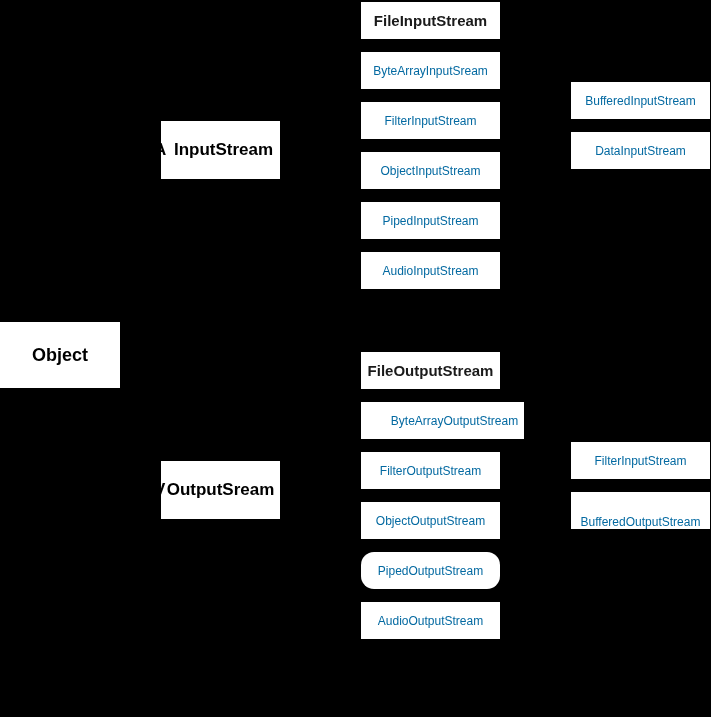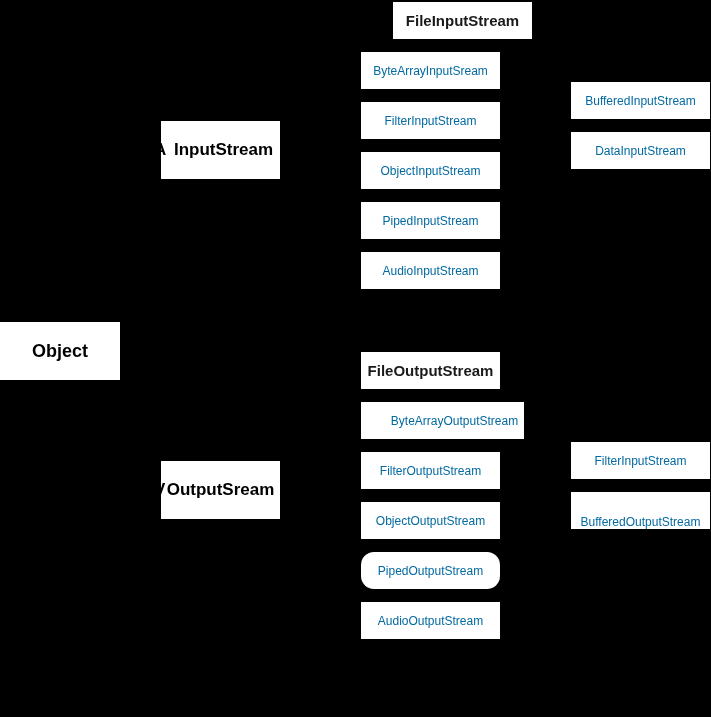--- a/index.html
+++ b/index.html
@@ -43,21 +43,21 @@
     white-space: nowrap;
   }
   
   .clip-frag {
     position: absolute;
     top: 0; height: 58px;
     display: flex; align-items: center;
     font-size: 17px; font-weight: bold; color: #000000;
   }
   
-  .root-box { width: 120px; height: 58px; }
+  .root-box { width: 120px; height: 66px; }
   .root-box .t {
     font-size: 18px;
     font-weight: bold;
     color: #000000;
   }
 </style>
 </head>
 <body>
 
 <div class="canvas">
@@ -69,21 +69,21 @@
   <div class="box lg" style="left:161px; top:121px;">
     <span class="clip-frag" style="left:-7px;">A</span>
     <span class="t" style="padding-left:6px;">InputStream</span>
   </div>
 
   <div class="box lg" style="left:161px; top:461px;">
     <span class="clip-frag" style="left:-7px;">V</span>
     <span class="t">OutputSream</span>
   </div>
 
-  <div class="box sm" style="left:361px; top:2px;margin-left:32px;">
+  <div class="box sm" style="left:361px; top:2px;">
     <span class="t emph">FileInputStream</span>
   </div>
   <div class="box sm" style="left:361px; top:52px;">
     <span class="t">ByteArrayInputSream</span>
   </div>
   <div class="box sm" style="left:361px; top:102px;">
     <span class="t">FilterInputStream</span>
   </div>
   <div class="box sm" style="left:361px; top:152px;">
     <span class="t">ObjectInputStream</span>

